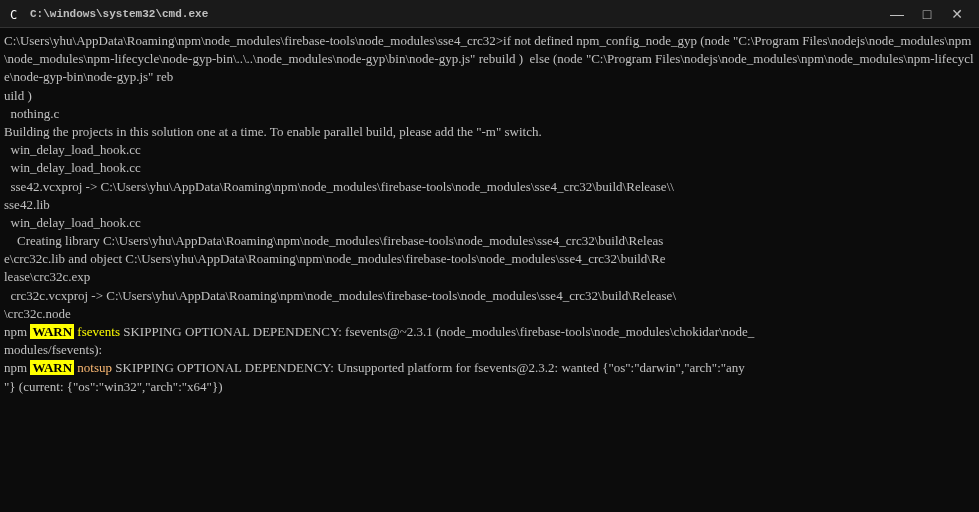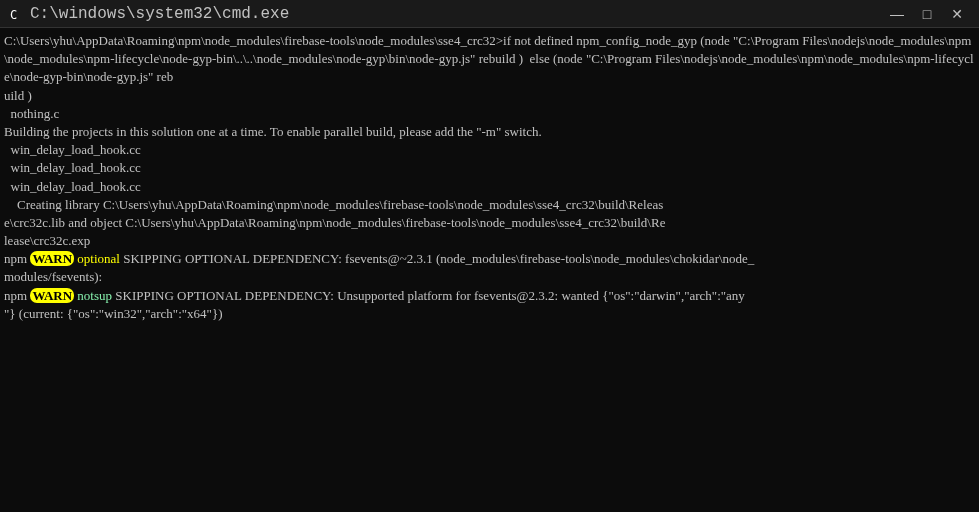--- a/index.html
+++ b/index.html
@@ -29,21 +29,22 @@
       width: 16px;
       height: 16px;
       background: #444;
       display: flex;
       align-items: center;
       justify-content: center;
       font-size: 10px;
     }
     .title-bar-title {
       color: #c0c0c0;
-      font-size: 16px;
+      font-size: 11px;
+      font-weight: bold;
     }
     .title-bar-controls {
       display: flex;
       gap: 2px;
     }
     .title-bar-btn {
       width: 28px;
       height: 22px;
       background: transparent;
       border: none;
@@ -65,21 +66,20 @@
     }
     .line {
       white-space: pre-wrap;
       word-break: break-all;
     }
     .warn-label {
       background: #ffff00;
       color: #000;
       font-weight: bold;
       padding: 0 2px;
-      border-radius: 7px;
     }
     @keyframes blink {
       50% { opacity: 0; }
     }
   </style>
 </head>
 <body>
 
 <div class="title-bar">
   <div class="title-bar-left">
@@ -97,19 +97,21 @@
     <button class="title-bar-btn close">✕</button>
   </div>
 </div>
 
 <div class="terminal">
   <div class="line">C:\Users\yhu\AppData\Roaming\npm\node_modules\firebase-tools\node_modules\sse4_crc32&gt;if not defined npm_config_node_gyp (node "C:\Program Files\nodejs\node_modules\npm\node_modules\npm-lifecycle\node-gyp-bin\..\..\node_modules\node-gyp\bin\node-gyp.js" rebuild )  else (node "C:\Program Files\nodejs\node_modules\npm\node_modules\npm-lifecycle\node-gyp-bin\node-gyp.js" reb<br>uild )</div>
   <div class="line">  nothing.c</div>
   <div class="line">Building the projects in this solution one at a time. To enable parallel build, please add the "-m" switch.</div>
   <div class="line">  win_delay_load_hook.cc</div>
   <div class="line">  win_delay_load_hook.cc</div>
+  <div class="line">  sse42.vcxproj -&gt; C:\Users\yhu\AppData\Roaming\npm\node_modules\firebase-tools\node_modules\sse4_crc32\build\Release\\<br>sse42.lib</div>
   <div class="line">  win_delay_load_hook.cc</div>
   <div class="line">    Creating library C:\Users\yhu\AppData\Roaming\npm\node_modules\firebase-tools\node_modules\sse4_crc32\build\Releas<br>e\crc32c.lib and object C:\Users\yhu\AppData\Roaming\npm\node_modules\firebase-tools\node_modules\sse4_crc32\build\Re<br>lease\crc32c.exp</div>
-  <div class="line">npm <span class="warn-label">WARN</span><span style="color:#ffff00"> optional</span> SKIPPING OPTIONAL DEPENDENCY: fsevents@~2.3.1 (node_modules\firebase-tools\node_modules\chokidar\node_<br>modules/fsevents):</div>
-  <div class="line">npm <span class="warn-label">WARN</span><span style="color:#86efac"> notsup</span> SKIPPING OPTIONAL DEPENDENCY: Unsupported platform for fsevents@2.3.2: wanted {"os":"darwin","arch":"any<br>"} (current: {"os":"win32","arch":"x64"})</div>
+  <div class="line">  crc32c.vcxproj -&gt; C:\Users\yhu\AppData\Roaming\npm\node_modules\firebase-tools\node_modules\sse4_crc32\build\Release\<br>\crc32c.node</div>
+  <div class="line">npm <span class="warn-label">WARN</span><span style="color:#ffff00"> fsevents</span> SKIPPING OPTIONAL DEPENDENCY: fsevents@~2.3.1 (node_modules\firebase-tools\node_modules\chokidar\node_<br>modules/fsevents):</div>
+  <div class="line">npm <span class="warn-label">WARN</span><span style="color:#fdba74"> notsup</span> SKIPPING OPTIONAL DEPENDENCY: Unsupported platform for fsevents@2.3.2: wanted {"os":"darwin","arch":"any<br>"} (current: {"os":"win32","arch":"x64"})</div>
   <div class="line">&nbsp;</div>
 
 </div>
 
 </body></html>

